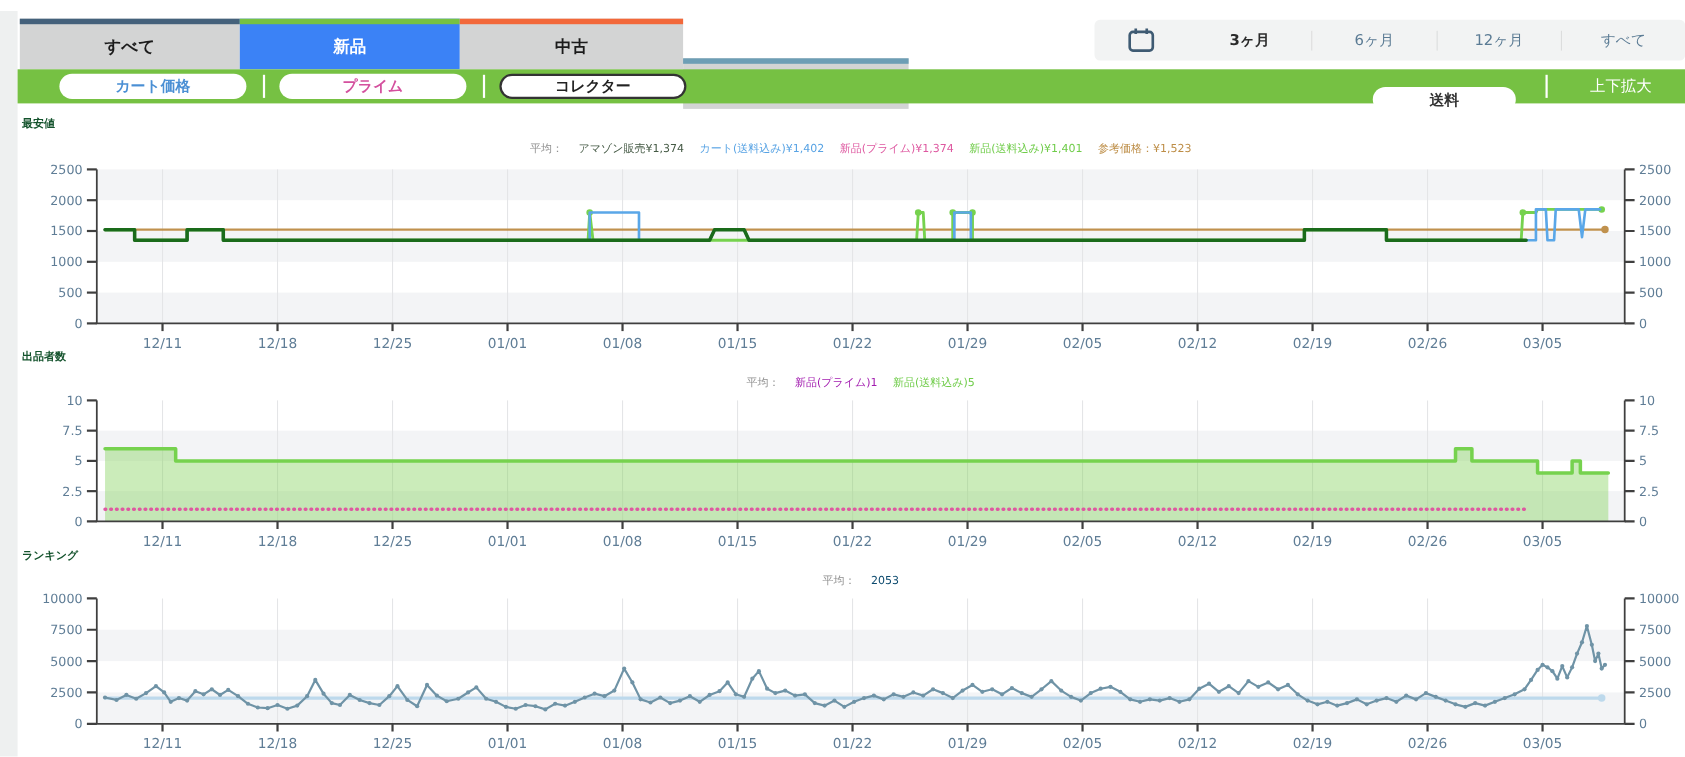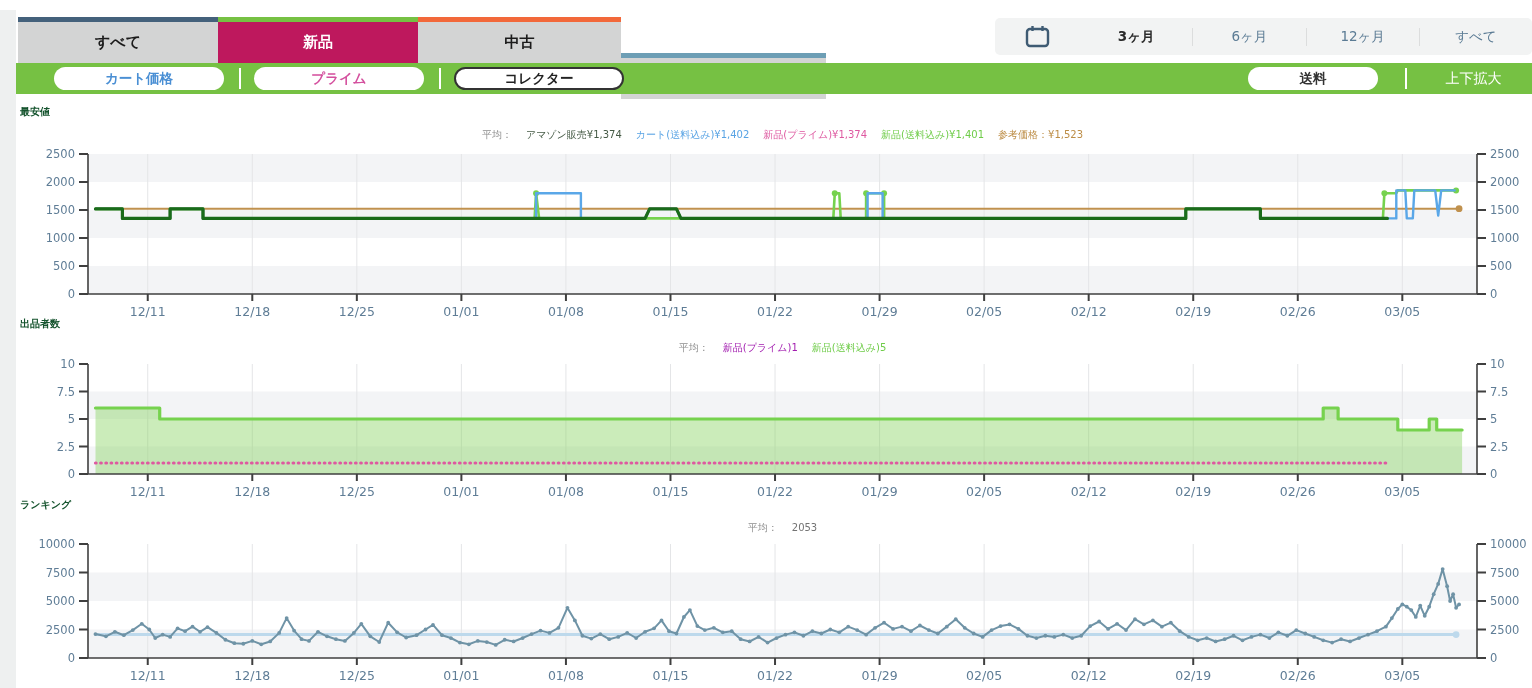--- a/index.html
+++ b/index.html
@@ -425,21 +425,21 @@
         <text x="1193.225806451613" y="680" text-anchor="middle" font-size="12.5" fill="#5f7d96">02/19</text>
         <line x1="1297.774193548387" y1="658" x2="1297.774193548387" y2="665" stroke="#3f3f3f" stroke-width="2"></line>
         <text x="1297.774193548387" y="680" text-anchor="middle" font-size="12.5" fill="#5f7d96">02/26</text>
         <line x1="1402.3225806451612" y1="658" x2="1402.3225806451612" y2="665" stroke="#3f3f3f" stroke-width="2"></line>
         <text x="1402.3225806451612" y="680" text-anchor="middle" font-size="12.5" fill="#5f7d96">03/05</text>
       </g>
     </svg>
 
   <div id="tabs">
       <div class="tab" style="width: 200px; border-top-color: rgb(68, 97, 123);">すべて</div>
-      <div class="tab active" style="width: 200px; border-top-color: rgb(118, 193, 67); background: #be185d;">新品</div>
+      <div class="tab active" style="width: 200px; border-top-color: rgb(118, 193, 67); background: #3b82f6;">新品</div>
       <div class="tab" style="width: 203px; border-top-color: rgb(242, 104, 58);">中古</div>
       <div class="tab" style="width: 205px; border-top-color: rgb(109, 158, 181); margin-top: 36px;">コレクター</div>
     </div>
 
   <div id="range-bar">
     <div id="range-icon-cell">
       <svg width="27" height="26" viewBox="0 0 27 26">
         <rect x="3" y="5" width="21" height="17" rx="3" fill="none" stroke="#3f5b73" stroke-width="2.4"></rect>
         <line x1="8.5" y1="2" x2="8.5" y2="7" stroke="#3f5b73" stroke-width="2.4"></line>
         <line x1="18.5" y1="2" x2="18.5" y2="7" stroke="#3f5b73" stroke-width="2.4"></line>
@@ -448,28 +448,28 @@
   <div class="range-cell active">3ヶ月</div>
       <div class="range-cell">6ヶ月</div>
       <div class="range-cell">12ヶ月</div>
       <div class="range-cell">すべて</div>
     </div>
 
   <div id="filter-bar">
     <div class="vsep" style="left:223px"></div>
     <div class="vsep" style="left:423px"></div>
     <div class="vsep" style="left:1389px"></div>
-    <div class="pill" id="shipping-button" style="left:1232px;width:130px;color:#333;">送料</div>
+    <div class="pill" id="shipping-button" style="left:1232px;width:130px;color:#333;margin-top:12px;">送料</div>
     <div id="expand-label" style="left:1395px;width:125px;">上下拡大</div>
   <div class="pill" style="left: 38px; width: 170px; color: rgb(74, 143, 212);">カート価格</div>
       <div class="pill" style="left: 238px; width: 170px; color: rgb(212, 80, 158);">プライム</div>
       <div class="pill" style="left: 438px; width: 170px; color: rgb(34, 34, 34); border: 2px solid rgb(51, 51, 51);">コレクター</div>
     </div>
 
   <div class="chart-title" style="top:105px">最安値</div>
   <div class="avg-row" style="top:128px" id="avg-0"><span style="color: rgb(143, 143, 143);">平均：</span><span style="color: rgb(69, 90, 69);">アマゾン販売¥1,374</span><span style="color: rgb(88, 163, 228);">カート(送料込み)¥1,402</span><span style="color: rgb(222, 88, 160);">新品(プライム)¥1,374</span><span style="color: rgb(111, 204, 73);">新品(送料込み)¥1,401</span><span style="color: rgb(189, 141, 70);">参考価格：¥1,523</span></div>
 
   <div class="chart-title" style="top:317px">出品者数</div>
   <div class="avg-row" style="top:341px" id="avg-1"><span style="color: rgb(143, 143, 143);">平均：</span><span style="color: #a21caf;">新品(プライム)1</span><span style="color: rgb(111, 204, 73);">新品(送料込み)5</span></div>
 
   <div class="chart-title" style="top:498px">ランキング</div>
-  <div class="avg-row" style="top:521px" id="avg-2"><span style="color: rgb(143, 143, 143);">平均：</span><span style="color: #737373;">2053</span></div>
+  <div class="avg-row" style="top:521px" id="avg-2"><span style="color: rgb(143, 143, 143);">平均：</span><span style="color: #0c4a6e;">2053</span></div>
 </div>
 
 </body></html>

